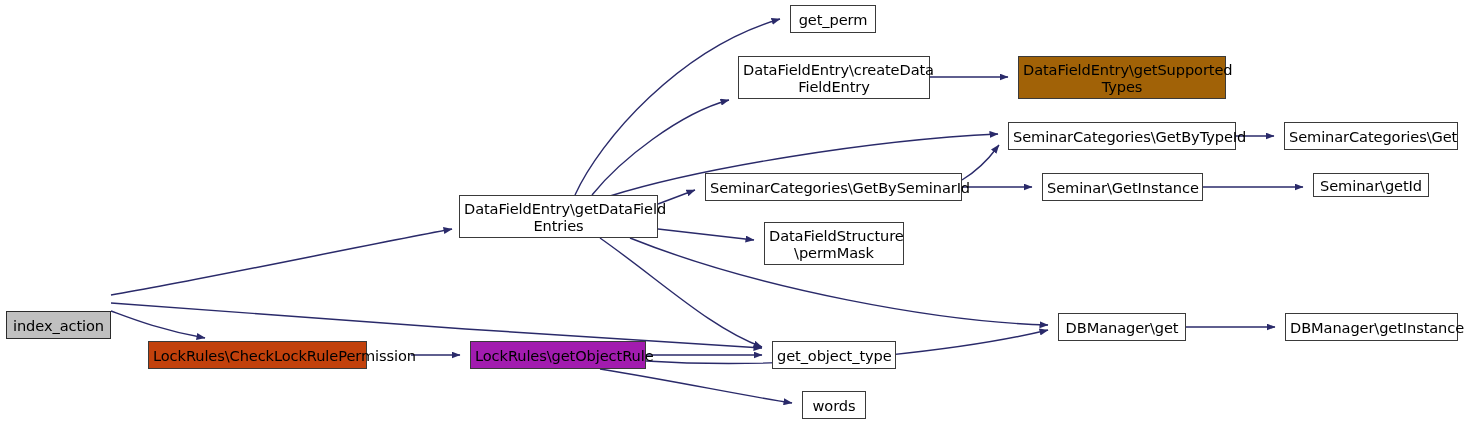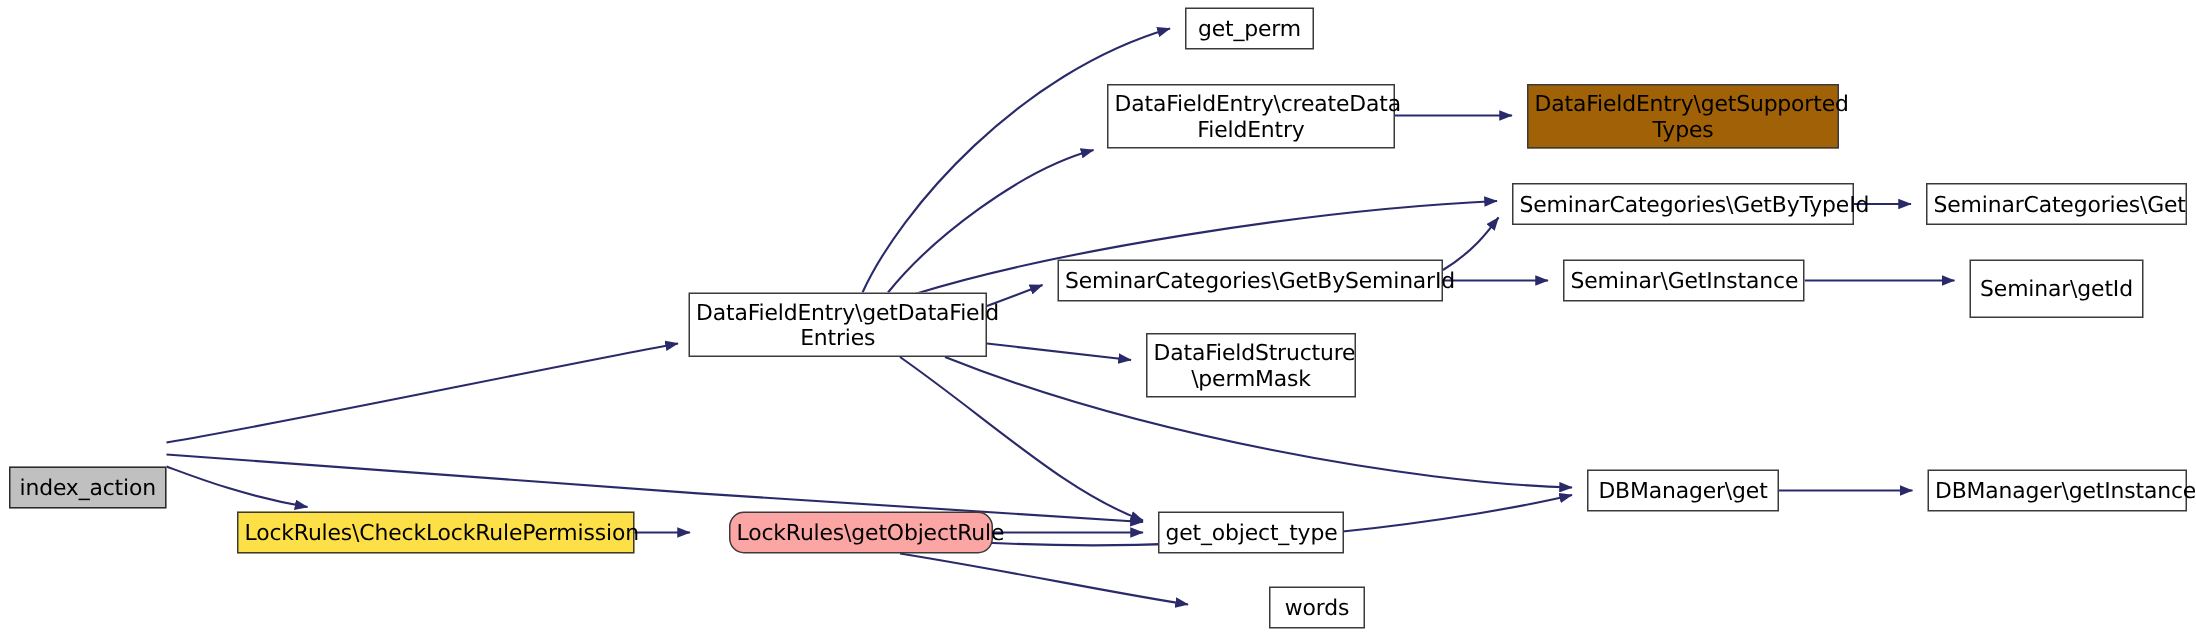--- a/index.html
+++ b/index.html
@@ -88,25 +88,25 @@
       <div class="node root" style="left: 6px; top: 291px; width: 105px; height: 28px; border-color: rgb(43, 43, 43); background: rgb(192, 192, 192);"><span class="label">index_action</span></div>
       <div class="node" style="left: 790px; top: 5px; width: 86px; height: 28px; border-color: rgb(58, 58, 58); background: rgb(255, 255, 255);"><span class="label">get_perm</span></div>
       <div class="node" style="left: 738px; top: 56px; width: 192px; height: 43px; border-color: rgb(58, 58, 58); background: rgb(255, 255, 255);"><span class="label">DataFieldEntry\createData
 FieldEntry</span></div>
       <div class="node" style="left: 1018px; top: 56px; width: 208px; height: 43px; border-color: rgb(58, 58, 58); background: #a16207;"><span class="label">DataFieldEntry\getSupported
 Types</span></div>
       <div class="node" style="left: 1008px; top: 122px; width: 228px; height: 28px; border-color: rgb(58, 58, 58); background: rgb(255, 255, 255);"><span class="label">SeminarCategories\GetByTypeId</span></div>
       <div class="node" style="left: 1284px; top: 122px; width: 174px; height: 28px; border-color: rgb(58, 58, 58); background: rgb(255, 255, 255);"><span class="label">SeminarCategories\Get</span></div>
       <div class="node" style="left: 705px; top: 173px; width: 257px; height: 28px; border-color: rgb(58, 58, 58); background: rgb(255, 255, 255);"><span class="label">SeminarCategories\GetBySeminarId</span></div>
       <div class="node" style="left: 1042px; top: 173px; width: 161px; height: 28px; border-color: rgb(58, 58, 58); background: rgb(255, 255, 255);"><span class="label">Seminar\GetInstance</span></div>
-      <div class="node" style="left: 1313px; top: 173px; width: 116px; height: 39px; border-color: rgb(58, 58, 58); background: rgb(255, 255, 255);"><span class="label">Seminar\getId</span></div>
+      <div class="node" style="left: 1313px; top: 173px; width: 116px; height: 24px; border-color: rgb(58, 58, 58); background: rgb(255, 255, 255);"><span class="label">Seminar\getId</span></div>
       <div class="node" style="left: 459px; top: 195px; width: 199px; height: 43px; border-color: rgb(58, 58, 58); background: rgb(255, 255, 255);"><span class="label">DataFieldEntry\getDataField
 Entries</span></div>
       <div class="node" style="left: 764px; top: 222px; width: 140px; height: 43px; border-color: rgb(58, 58, 58); background: rgb(255, 255, 255);"><span class="label">DataFieldStructure
 \permMask</span></div>
       <div class="node" style="left: 1058px; top: 313px; width: 128px; height: 28px; border-color: rgb(58, 58, 58); background: rgb(255, 255, 255);"><span class="label">DBManager\get</span></div>
       <div class="node" style="left: 1285px; top: 313px; width: 173px; height: 28px; border-color: rgb(58, 58, 58); background: rgb(255, 255, 255);"><span class="label">DBManager\getInstance</span></div>
-      <div class="node" style="left: 158px; top: 341px; width: 265px; height: 28px; border-color: rgb(58, 58, 58); background: #fde047;"><span class="label">LockRules\CheckLockRulePermission</span></div>
-      <div class="node" style="left: 486px; top: 341px; width: 176px; height: 28px; border-color: rgb(58, 58, 58); background: #fca5a5; border-radius: 10px;"><span class="label">LockRules\getObjectRule</span></div>
+      <div class="node" style="left: 148px; top: 341px; width: 219px; height: 28px; border-color: rgb(58, 58, 58); background: #c2410c;"><span class="label">LockRules\CheckLockRulePermission</span></div>
+      <div class="node" style="left: 470px; top: 341px; width: 176px; height: 28px; border-color: rgb(58, 58, 58); background: #a21caf;"><span class="label">LockRules\getObjectRule</span></div>
       <div class="node" style="left: 772px; top: 341px; width: 124px; height: 28px; border-color: rgb(58, 58, 58); background: rgb(255, 255, 255);"><span class="label">get_object_type</span></div>
-      <div class="node" style="left: 802px; top: 391px; width: 64px; height: 28px; border-color: rgb(58, 58, 58); background: rgb(255, 255, 255); margin-left: 44px;"><span class="label">words</span></div>
+      <div class="node" style="left: 802px; top: 391px; width: 64px; height: 28px; border-color: rgb(58, 58, 58); background: rgb(255, 255, 255);"><span class="label">words</span></div>
     </div>
 </div>
 
 </body></html>

